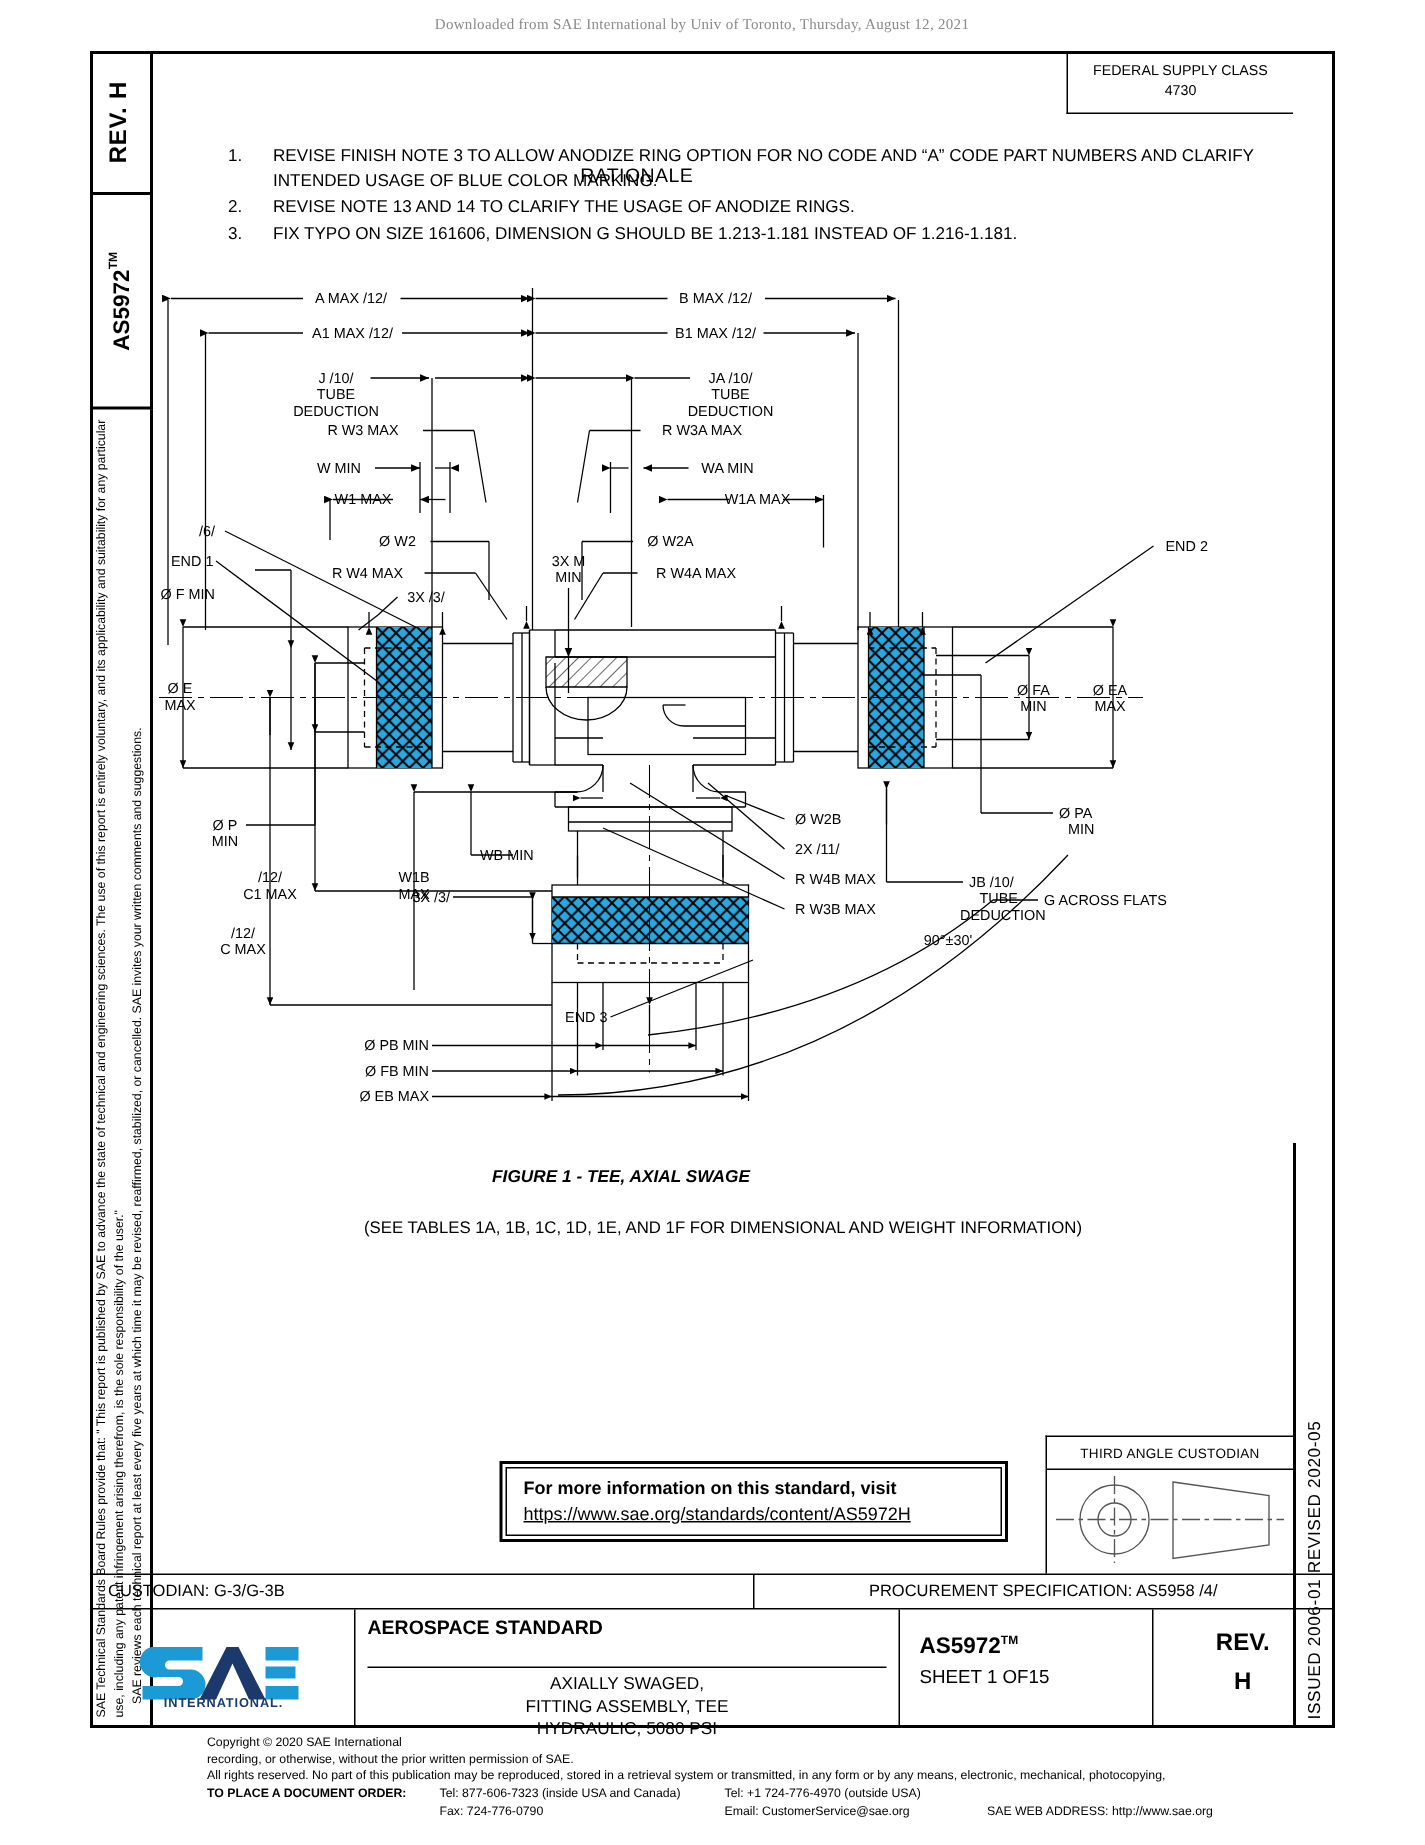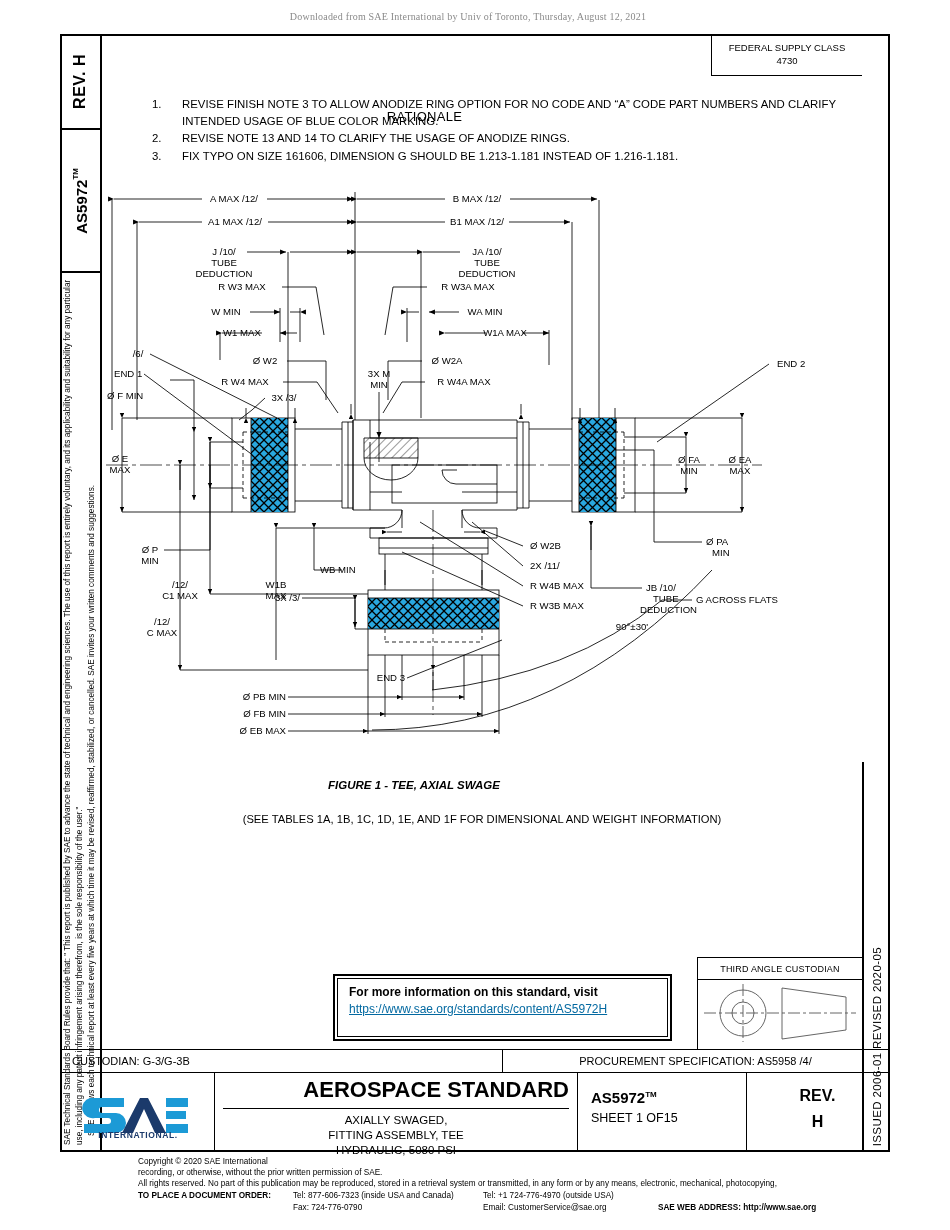--- a/index.html
+++ b/index.html
@@ -95,30 +95,30 @@
     position: absolute; left: 102px; top: 779px; width: 624px;
     text-align: center; font-size: 11.5px; font-weight: bold; font-style: italic;
   }
   #figure-note {
     position: absolute; left: 102px; top: 813px; width: 760px;
     text-align: center; font-size: 11.2px;
   }
 
   
   #info-box-outer {
-    position: absolute; left: 333px; top: 974px; width: 339px; height: 67px;
+    position: absolute; left: 333px; top: 974px; width: 339px; height: 54px;
     border: 2px solid #000; box-sizing: border-box; padding: 2px;
   }
   #info-box-inner {
     width: 100%; height: 100%; border: 1px solid #000; box-sizing: border-box;
     padding: 6px 0 0 11px;
   }
   #info-box-line1 { font-size: 12px; font-weight: bold; }
   #info-box-link {
-    font-size: 12px; color: #0369a1; text-decoration: underline; display: inline-block; margin-top: 3px;
+    font-size: 12px; color: #000000; text-decoration: underline; display: inline-block; margin-top: 3px;
   }
 
   
   #tap-box {
     position: absolute; left: 697px; top: 957px; width: 165px; height: 92px;
     box-sizing: border-box; border-left: 1.6px solid #000; border-top: 1.6px solid #000;
   }
   #tap-title {
     height: 22px; border-bottom: 1.6px solid #000; box-sizing: border-box;
     text-align: center; font-size: 9px; padding-top: 6px; letter-spacing: .2px;
@@ -138,26 +138,26 @@
   #procurement-cell {
     flex: 1; box-sizing: border-box; font-size: 11px; padding: 5px 0 0 0; text-align: center;
   }
 
   
   #title-block {
     position: absolute; left: 62px; top: 1073px; width: 826px; height: 79px;
     box-sizing: border-box; display: flex;
   }
   #logo-cell {
-    width: 153px; box-sizing: border-box; border-right: 1.6px solid #000;
+    width: 175px; box-sizing: border-box; border-right: 1.6px solid #000;
     display: flex; align-items: center; justify-content: center;
   }
   #title-cell { width: 363px; box-sizing: border-box; border-right: 1.6px solid #000; }
   #aero-title {
-    text-align: right; font-size: 22px; font-weight: bold; padding: 4px 0 5px;
+    text-align: left; font-size: 13px; font-weight: bold; padding: 4px 0 19px;
     border-bottom: 1.6px solid #000; margin: 0 8px;
   }
   #sub-title { text-align: center; font-size: 11.5px; line-height: 1.32; padding-top: 4px; }
   #docnum-cell {
     width: 169px; box-sizing: border-box; border-right: 1.6px solid #000;
     padding: 16px 0 0 13px;
   }
   #docnum { font-size: 15px; font-weight: bold; }
   #docnum .tm { font-size: 8px; vertical-align: super; }
   #sheetnum { font-size: 12.5px; margin-top: 5px; }
@@ -169,21 +169,21 @@
 
   
   #footer {
     position: absolute; left: 138px; top: 1157px; width: 760px;
     font-size: 8.2px; line-height: 1.34;
   }
   #footer .order-row { display: flex; margin-top: 1px; }
   #footer .ord-label { font-weight: bold; width: 155px; flex: 0 0 155px; }
   #footer .ord-col1 { width: 190px; flex: 0 0 190px; }
   #footer .ord-col2 { width: 175px; flex: 0 0 175px; }
-  #footer .ord-col3 { font-weight: bold; }
+  #footer .ord-col3 { font-weight: normal; }
   #footer .b { font-weight: normal; }
 
   
   .dim { font-family: "Liberation Sans", sans-serif; font-size: 9.6px; fill: #000; }
 </style>
 </head>
 <body>
 
 <div class="page">
 

